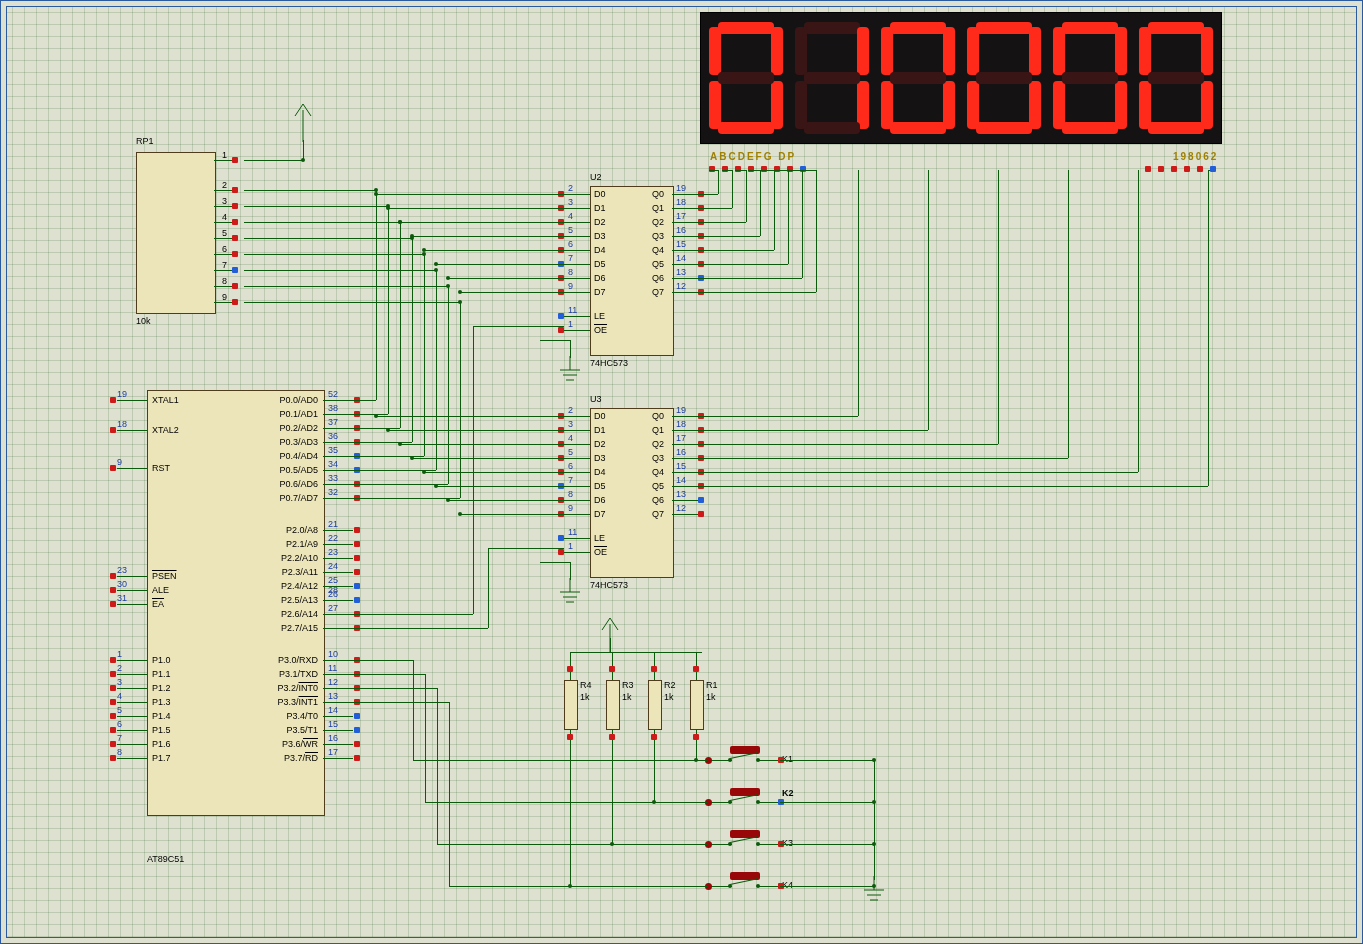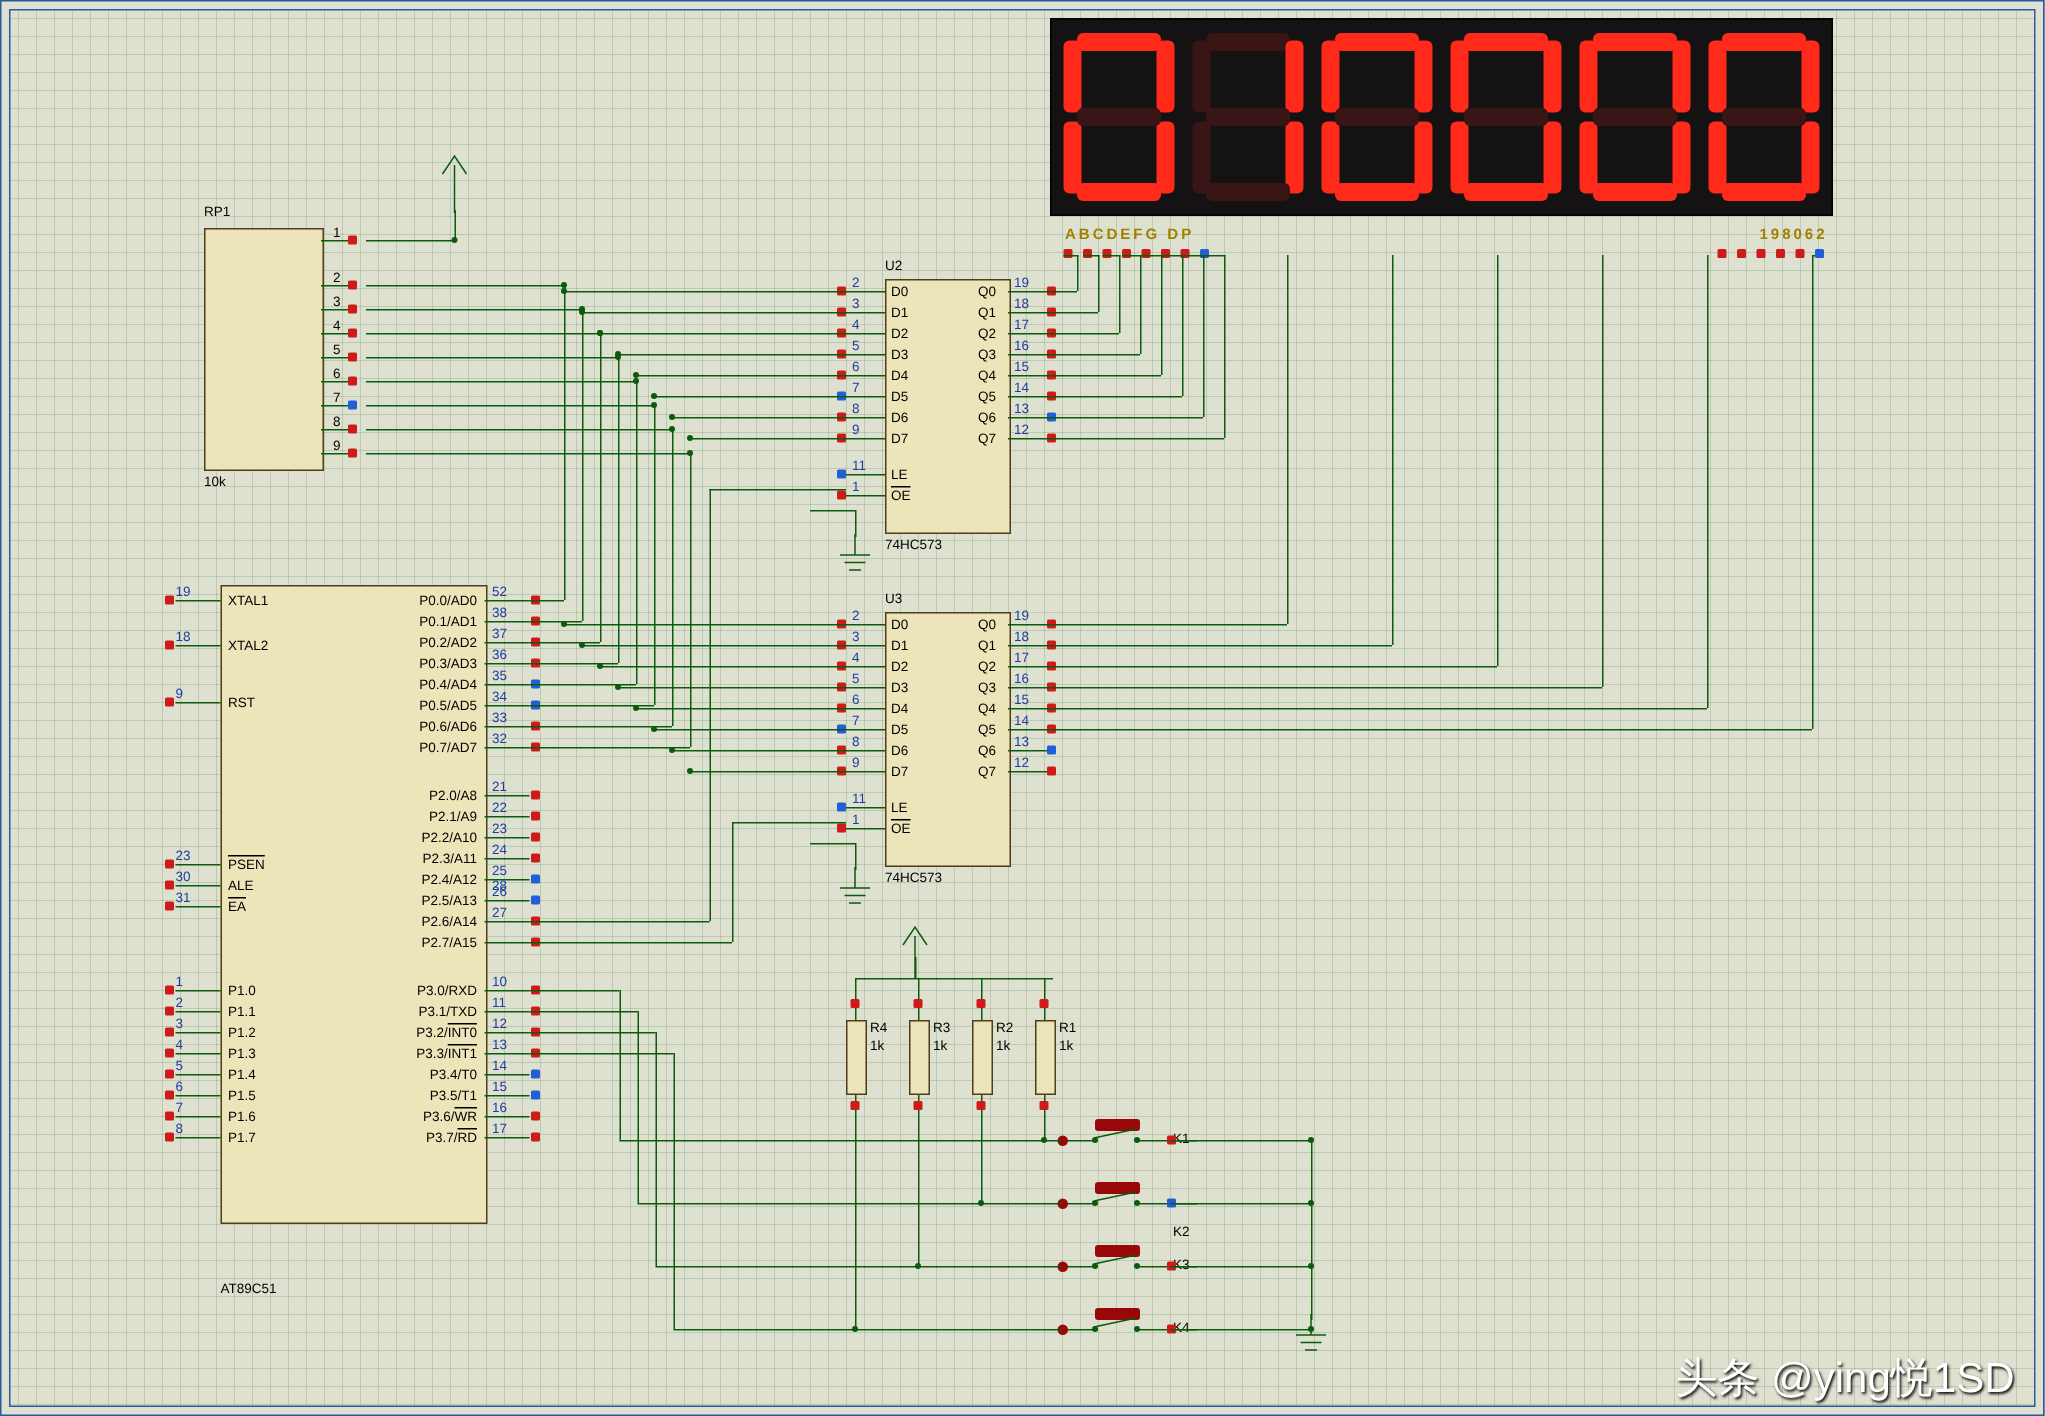--- a/index.html
+++ b/index.html
@@ -120,21 +120,20 @@
     </svg>
 <svg style="position:absolute;left:558px;top:578px;width:24px;height:28px">
       <path d="M12 0 V14 M2 14 H22 M5 19 H19 M8 24 H16" stroke="#0c5a0c" fill="none" stroke-width="1"></path>
     </svg>
 <svg style="position:absolute;left:862px;top:876px;width:24px;height:28px">
       <path d="M12 0 V14 M2 14 H22 M5 19 H19 M8 24 H16" stroke="#0c5a0c" fill="none" stroke-width="1"></path>
     </svg>
 
 <div id="wires"></div>
 
-<div class="wm">头条 @ying悦1SD</div>
 
 <div class="pin pr" style="left: 709px; top: 166px;"></div>
     <div class="pin pr" style="left: 722px; top: 166px;"></div>
     <div class="pin pr" style="left: 735px; top: 166px;"></div>
     <div class="pin pr" style="left: 748px; top: 166px;"></div>
     <div class="pin pr" style="left: 761px; top: 166px;"></div>
     <div class="pin pr" style="left: 774px; top: 166px;"></div>
     <div class="pin pr" style="left: 787px; top: 166px;"></div>
     <div class="pin pb" style="left: 800px; top: 166px;"></div>
     <div class="pin pr" style="left: 1145px; top: 166px;"></div>
@@ -496,21 +495,21 @@
     <div class="pin pr" style="left: 693px; top: 734px;"></div>
     <div class="lbl" style="left: 782px; top: 754px;">K1</div>
     <div style="position: absolute; left: 730px; top: 746px; width: 30px; height: 8px; background: rgb(152, 8, 8); border-radius: 2px;"></div>
     <div class="wire wh" style="left: 708px; top: 760px; width: 24px;"></div>
     <div class="wire wh" style="left: 758px; top: 760px; width: 40px;"></div>
     <div style="position: absolute; left: 730px; top: 758px; width: 28px; height: 1px; background: rgb(12, 90, 12); transform: rotate(-12deg); transform-origin: left center;"></div>
     <div class="dot" style="left: 730px; top: 760px;"></div>
     <div class="dot" style="left: 758px; top: 760px;"></div>
     <div class="dot red" style="left: 708px; top: 760px;"></div>
     <div class="pin pr" style="left: 778px; top: 757px;"></div>
-    <div class="lbl" style="left: 782px; top: 816px;">K2</div>
+    <div class="lbl" style="left: 782px; top: 788px; font-weight: bold;">K2</div>
     <div style="position: absolute; left: 730px; top: 788px; width: 30px; height: 8px; background: rgb(152, 8, 8); border-radius: 2px;"></div>
     <div class="wire wh" style="left: 708px; top: 802px; width: 24px;"></div>
     <div class="wire wh" style="left: 758px; top: 802px; width: 40px;"></div>
     <div style="position: absolute; left: 730px; top: 800px; width: 28px; height: 1px; background: rgb(12, 90, 12); transform: rotate(-12deg); transform-origin: left center;"></div>
     <div class="dot" style="left: 730px; top: 802px;"></div>
     <div class="dot" style="left: 758px; top: 802px;"></div>
     <div class="dot red" style="left: 708px; top: 802px;"></div>
     <div class="pin pb" style="left: 778px; top: 799px;"></div>
     <div class="lbl" style="left: 782px; top: 838px;">K3</div>
     <div style="position: absolute; left: 730px; top: 830px; width: 30px; height: 8px; background: rgb(152, 8, 8); border-radius: 2px;"></div>

